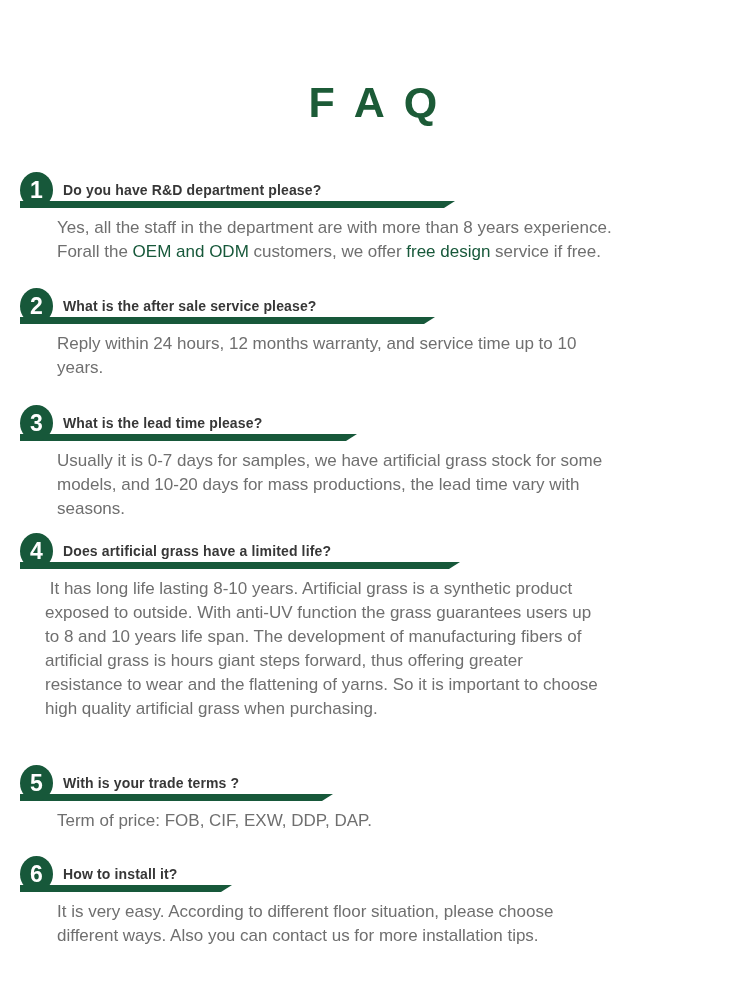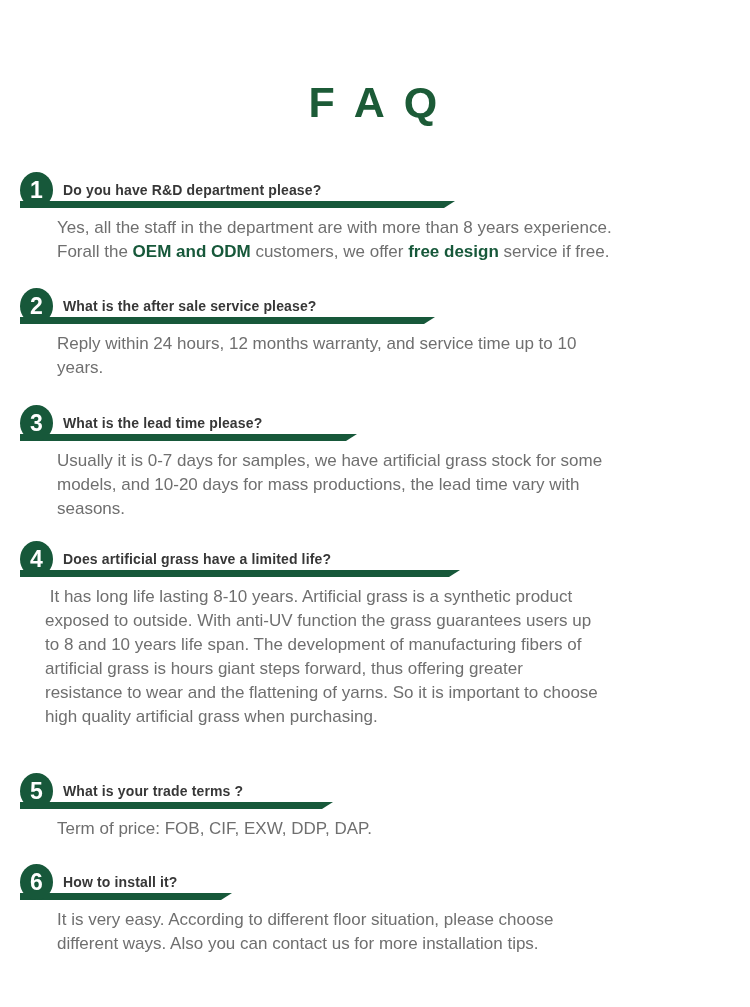--- a/index.html
+++ b/index.html
@@ -78,21 +78,21 @@
   }
 
   .answer {
     margin: 8px 10px 24px 57px;
     font-size: 17px;
     line-height: 24px;
     color: var(--answer_text);
   }
   .answer.wide { margin-left: 45px; }
   .ans-line { white-space: pre; }
-  .g-bold { color: var(--accent); font-weight: 700; }
+  .g-bold { color: var(--accent); font-weight: 400; }
 </style>
 </head>
 <body>
 
 <div class="page">
 
   <h1 class="faq-title">F A Q</h1>
 
   <div class="faq-list">
 
@@ -119,21 +119,21 @@
         <div class="ans-line">years.</div>
       </div>
     </div>
 
     <div class="faq-item">
       <div class="q-head">
         <span class="badge">3</span>
         <span class="q-text">What is the lead time please?</span>
         <span class="underline" style="width:337px"></span>
       </div>
-      <div class="answer" style="margin-bottom:20px">
+      <div class="answer" style="margin-bottom:12px">
         <div class="ans-line">Usually it is 0-7 days for samples, we have artificial grass stock for some</div>
         <div class="ans-line">models, and 10-20 days for mass productions, the lead time vary with</div>
         <div class="ans-line">seasons.</div>
       </div>
     </div>
 
     <div class="faq-item">
       <div class="q-head">
         <span class="badge">4</span>
         <span class="q-text">Does artificial grass have a limited life?</span>
@@ -145,21 +145,21 @@
         <div class="ans-line">to 8 and 10 years life span. The development of manufacturing fibers of</div>
         <div class="ans-line">artificial grass is hours giant steps forward, thus offering greater</div>
         <div class="ans-line">resistance to wear and the flattening of yarns. So it is important to choose</div>
         <div class="ans-line">high quality artificial grass when purchasing.</div>
       </div>
     </div>
 
     <div class="faq-item">
       <div class="q-head">
         <span class="badge">5</span>
-        <span class="q-text">What is your trade terms ?</span>
+        <span class="q-text">With is your trade terms ?</span>
         <span class="underline" style="width:313px"></span>
       </div>
       <div class="answer" style="margin-bottom:23px">
         <div class="ans-line">Term of price: FOB, CIF, EXW, DDP, DAP.</div>
       </div>
     </div>
 
     <div class="faq-item">
       <div class="q-head">
         <span class="badge">6</span>

